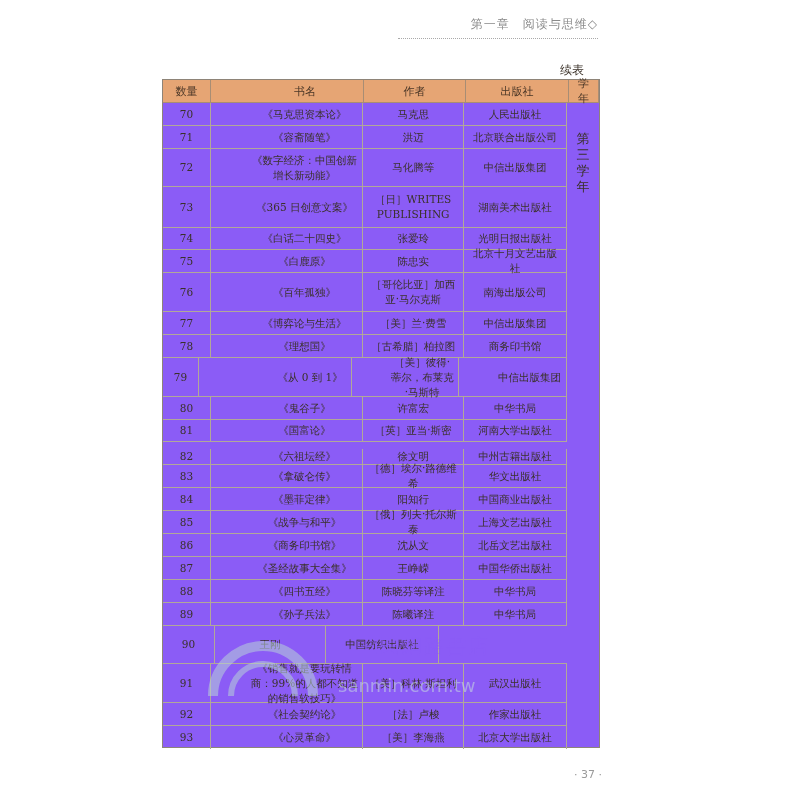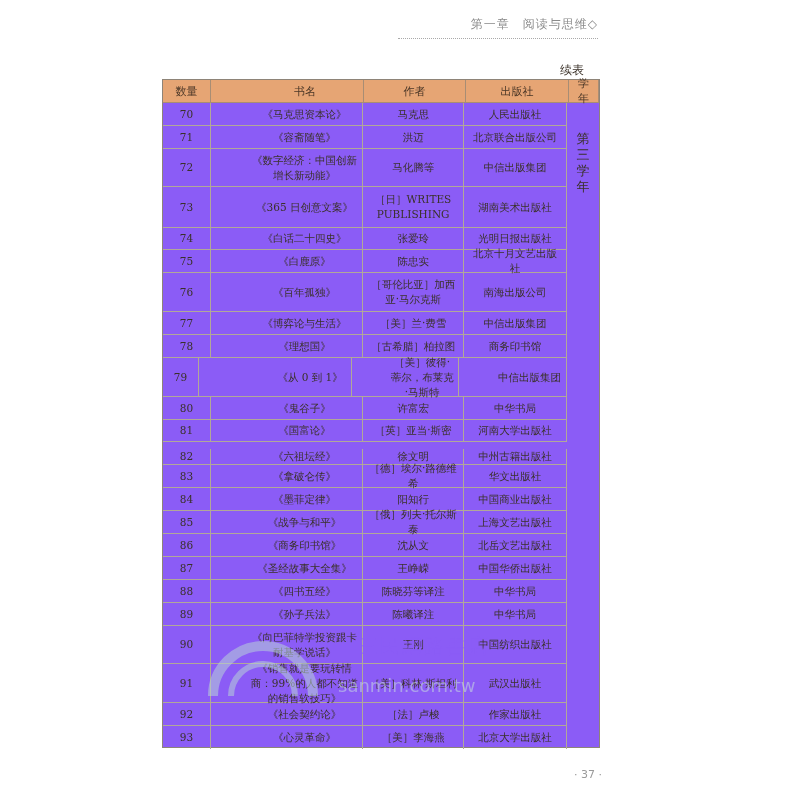--- a/index.html
+++ b/index.html
@@ -197,21 +197,20 @@
         <div class="cell c-pub">中华书局</div>
       </div>
       <div class="row" style="top: 523px; height: 23px;">
         <div class="cell c-num">89</div>
         <div class="cell c-title">《孙子兵法》</div>
         <div class="cell c-author">陈曦译注</div>
         <div class="cell c-pub">中华书局</div>
       </div>
       <div class="row" style="top: 546px; height: 38px;">
         <div class="cell c-num">90</div>
-        <div class="cell c-title">《向巴菲特学投资跟卡耐基学说话》</div>
         <div class="cell c-author">王刚</div>
         <div class="cell c-pub">中国纺织出版社</div>
       </div>
       <div class="row" style="top: 584px; height: 39px;">
         <div class="cell c-num">91</div>
         <div class="cell c-title">《销售就是要玩转情商：99%的人都不知道的销售软技巧》</div>
         <div class="cell c-author">［美］科林·斯坦利</div>
         <div class="cell c-pub">武汉出版社</div>
       </div>
       <div class="row" style="top: 623px; height: 23px;">

